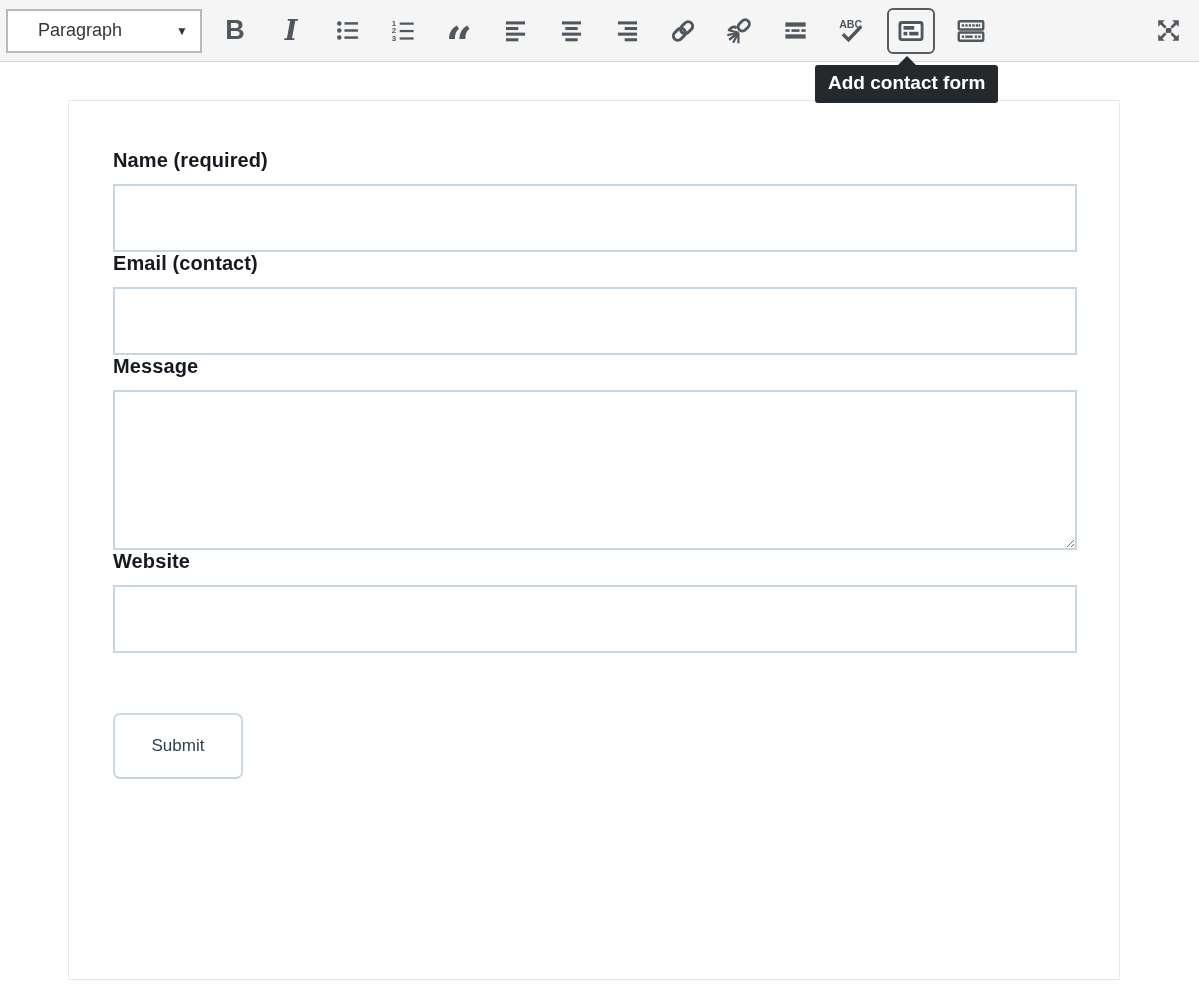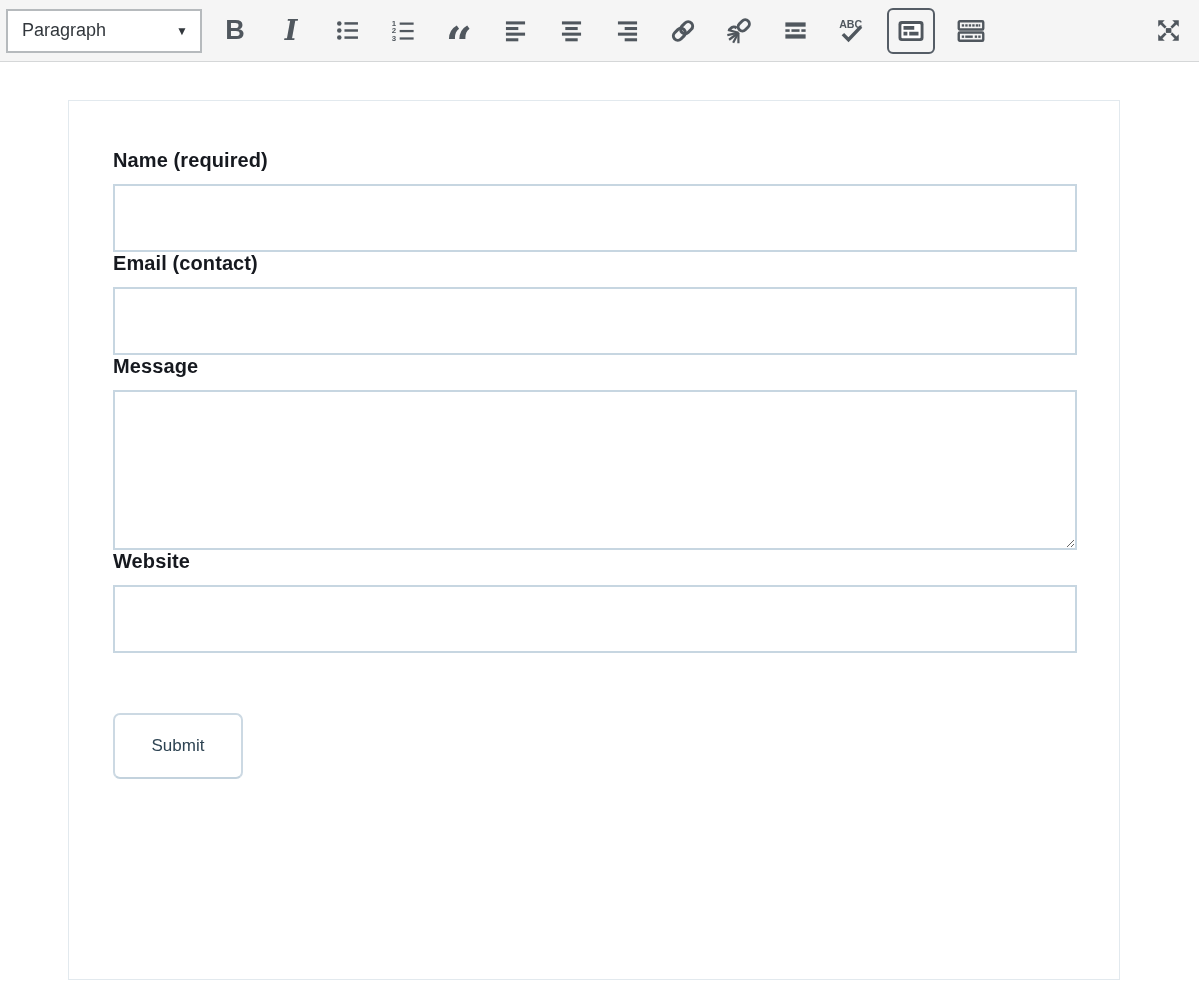--- a/index.html
+++ b/index.html
@@ -17,21 +17,21 @@
   .format-select {
     width:196px; height:44px;
     background:#fff;
     border:2px solid #b6babd;
     display:flex; align-items:center;
     padding:0 12px 0 14px;
     margin-right:13px;
     cursor:pointer;
     flex:0 0 auto;
   }
-  .format-select .fs-label { font-size:18px; color:#32373c; flex:1; }
+  .format-select .fs-label { font-size:18px; color:#32373c; flex:1;margin-left:16px; }
   .format-select .fs-arrow { font-size:12px; color:#32373c; }
 
   .tb-btn {
     width:40px; height:44px;
     margin-right:16px;
     display:flex; align-items:center; justify-content:center;
     background:transparent; border:none; cursor:pointer;
     color:#50575e; flex:0 0 auto;
   }
   .tb-btn svg { display:block; }
@@ -258,20 +258,23 @@
   <button class="tb-btn fullscreen-btn">
     <svg width="29" height="29" viewBox="0 0 24 24" fill="#50575e">
       <rect x="9.8" y="10" width="4.6" height="4"></rect>
       <path d="M3.5 3.5 h5.4 L7 5.4 l3.4 3.4 -1.6 1.6 -3.4 -3.4 -1.9 1.9 Z"></path>
       <path d="M20.5 3.5 v5.4 L18.6 7 l-3.4 3.4 -1.6 -1.6 3.4 -3.4 -1.9 -1.9 Z"></path>
       <path d="M3.5 20.5 v-5.4 L5.4 17 l3.4 -3.4 1.6 1.6 -3.4 3.4 1.9 1.9 Z"></path>
       <path d="M20.5 20.5 h-5.4 L17 18.6 l-3.4 -3.4 1.6 -1.6 3.4 3.4 1.9 -1.9 Z"></path>
     </svg>
   </button>
 
+  <div class="tooltip">
+    <span>Add contact form</span>
+  </div>
 </div>
 
 <div class="canvas">
   <div class="contact-form">
 
     <div class="field">
       <label class="field-label">Name (required)</label>
       <input class="text-input" type="text" value="" style="">
     </div>
 

